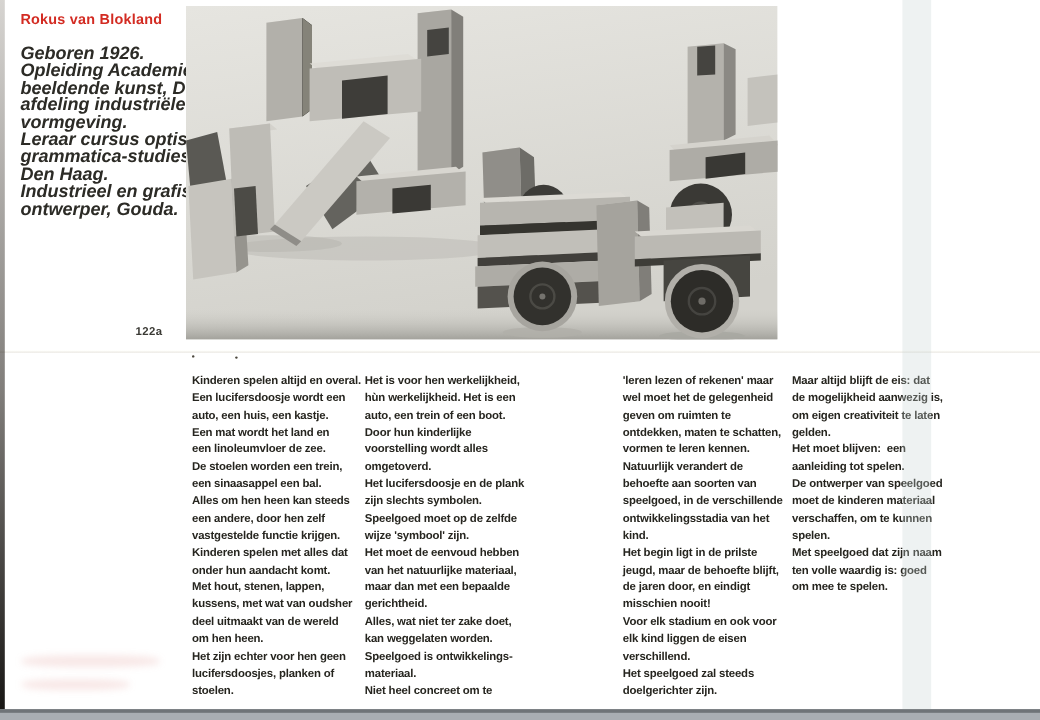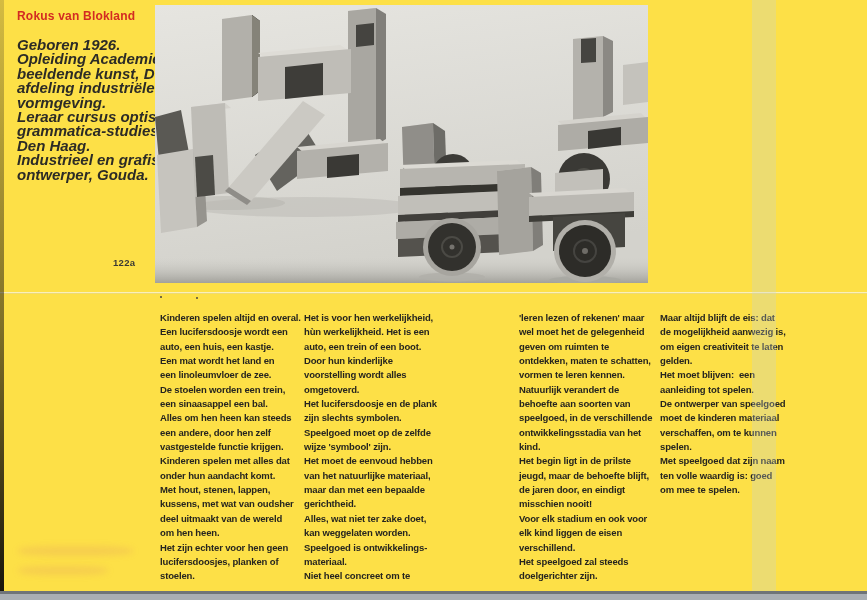--- a/index.html
+++ b/index.html
@@ -1,36 +1,36 @@
 <!DOCTYPE html>
 <html><head>
 <meta charset="utf-8">
 <style>
   html,body{margin:0;padding:0}
   body{
     width:867px;height:600px;position:relative;overflow:hidden;
     background:#a9aeb3;
     font-family:"Liberation Sans",sans-serif;
   }
-  .page{position:absolute;left:0;top:0;width:867px;height:591px;background:#fde047;}
+  .page{position:absolute;left:0;top:0;width:867px;height:591px;background:#ffffff;}
   .edge-left{position:absolute;left:0;top:0;width:4px;height:591px;
     background:linear-gradient(to bottom,rgba(70,60,45,.22),rgba(25,20,14,.55) 55%,rgba(12,10,8,.95));}
   .edge-bottom-line{position:absolute;left:0;top:591px;width:867px;height:3px;background:#6f7478;}
   .cool-band{position:absolute;left:752px;top:0;width:24px;height:591px;background:rgba(200,212,212,.30);}
   .crease{position:absolute;left:0;top:292px;width:867px;height:2px;
     background:linear-gradient(to bottom,rgba(255,255,250,.85),rgba(150,138,112,.20));}
   .speck{position:absolute;width:2px;height:2px;background:#4a463c;border-radius:50%;}
   .smudge{position:absolute;filter:blur(3px);border-radius:40%;background:rgba(216,120,112,.17);}
 
   .heading{position:absolute;left:17px;top:9px;margin:0;
     font-size:12px;font-weight:bold;color:#d32b22;letter-spacing:.2px;white-space:pre;}
   .bio{position:absolute;left:17px;top:38px;width:150px;
     font-style:italic;font-weight:bold;font-size:15px;line-height:14.4px;
     color:#2c2b26;white-space:pre;}
-  .fig-label{position:absolute;left:113px;top:257px;
+  .fig-label{position:absolute;left:113px;top:271px;
     font-size:9.5px;font-weight:bold;color:#3a3934;letter-spacing:.3px;}
 
   .photo{position:absolute;left:155px;top:5px;width:493px;height:278px;}
   .photo svg{display:block}
 
   .col{position:absolute;top:311px;font-size:9.5px;line-height:14.35px;
     font-weight:bold;color:#26251f;white-space:pre;letter-spacing:-0.15px;}
   .col1{left:160px;width:142px}
   .col2{left:304px;width:148px}
   .col3{left:519px;width:142px}

